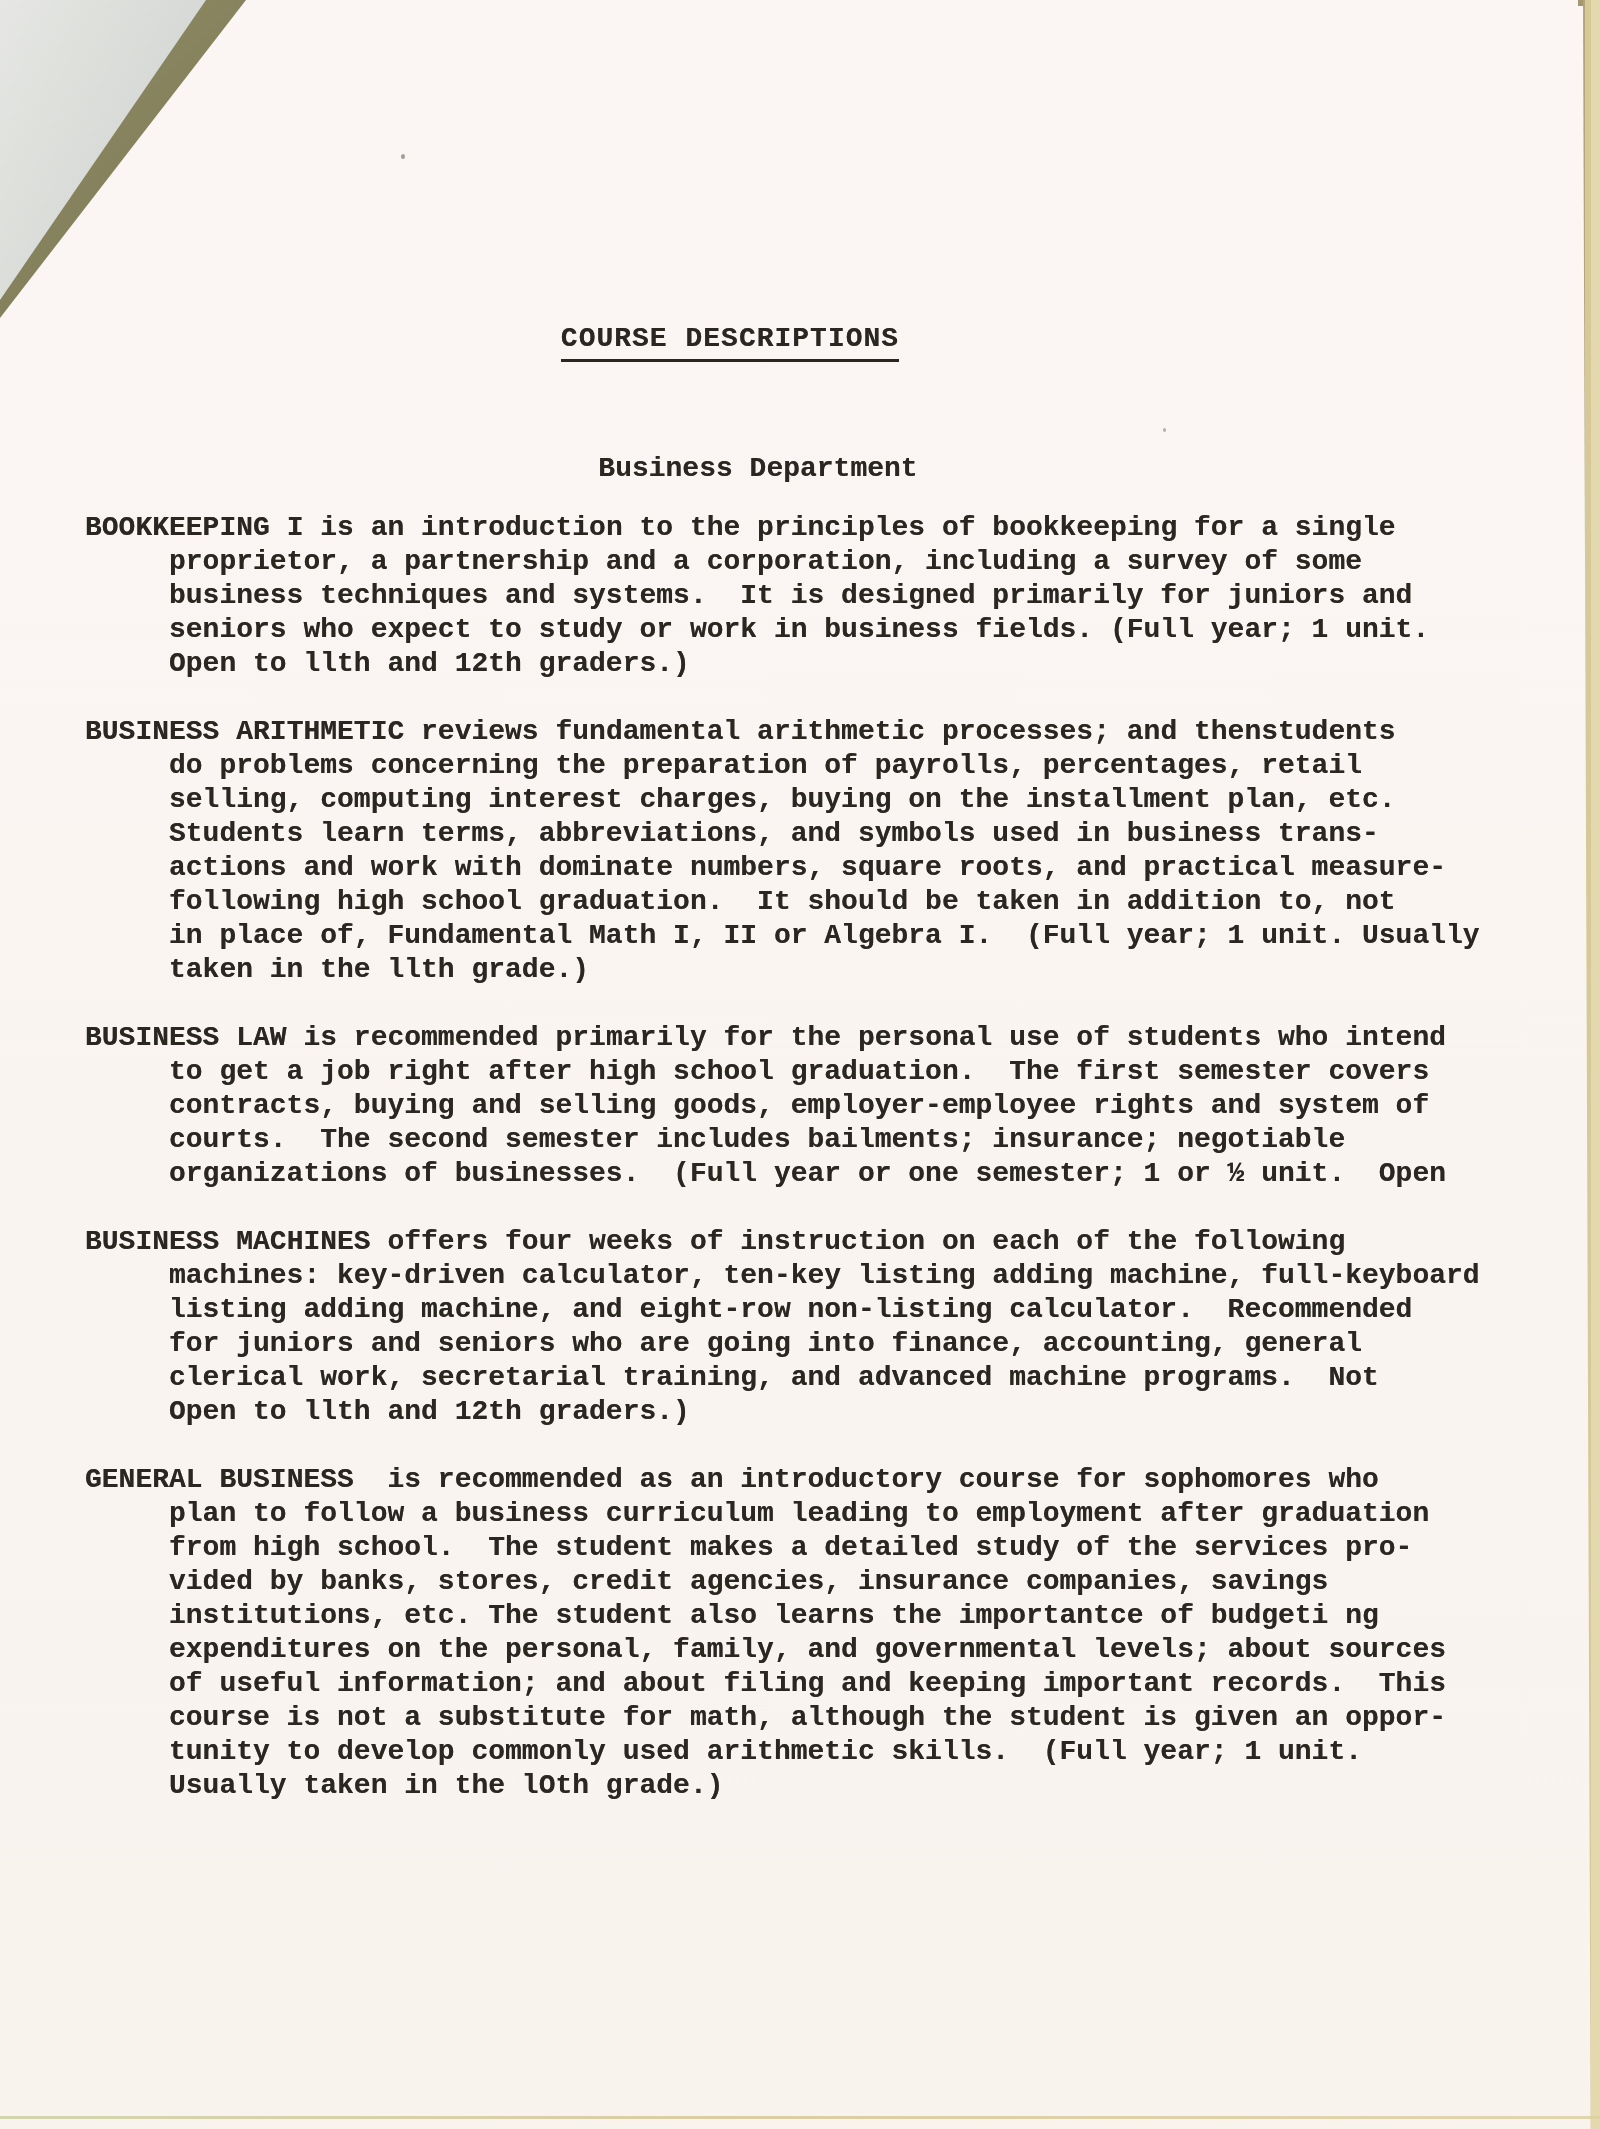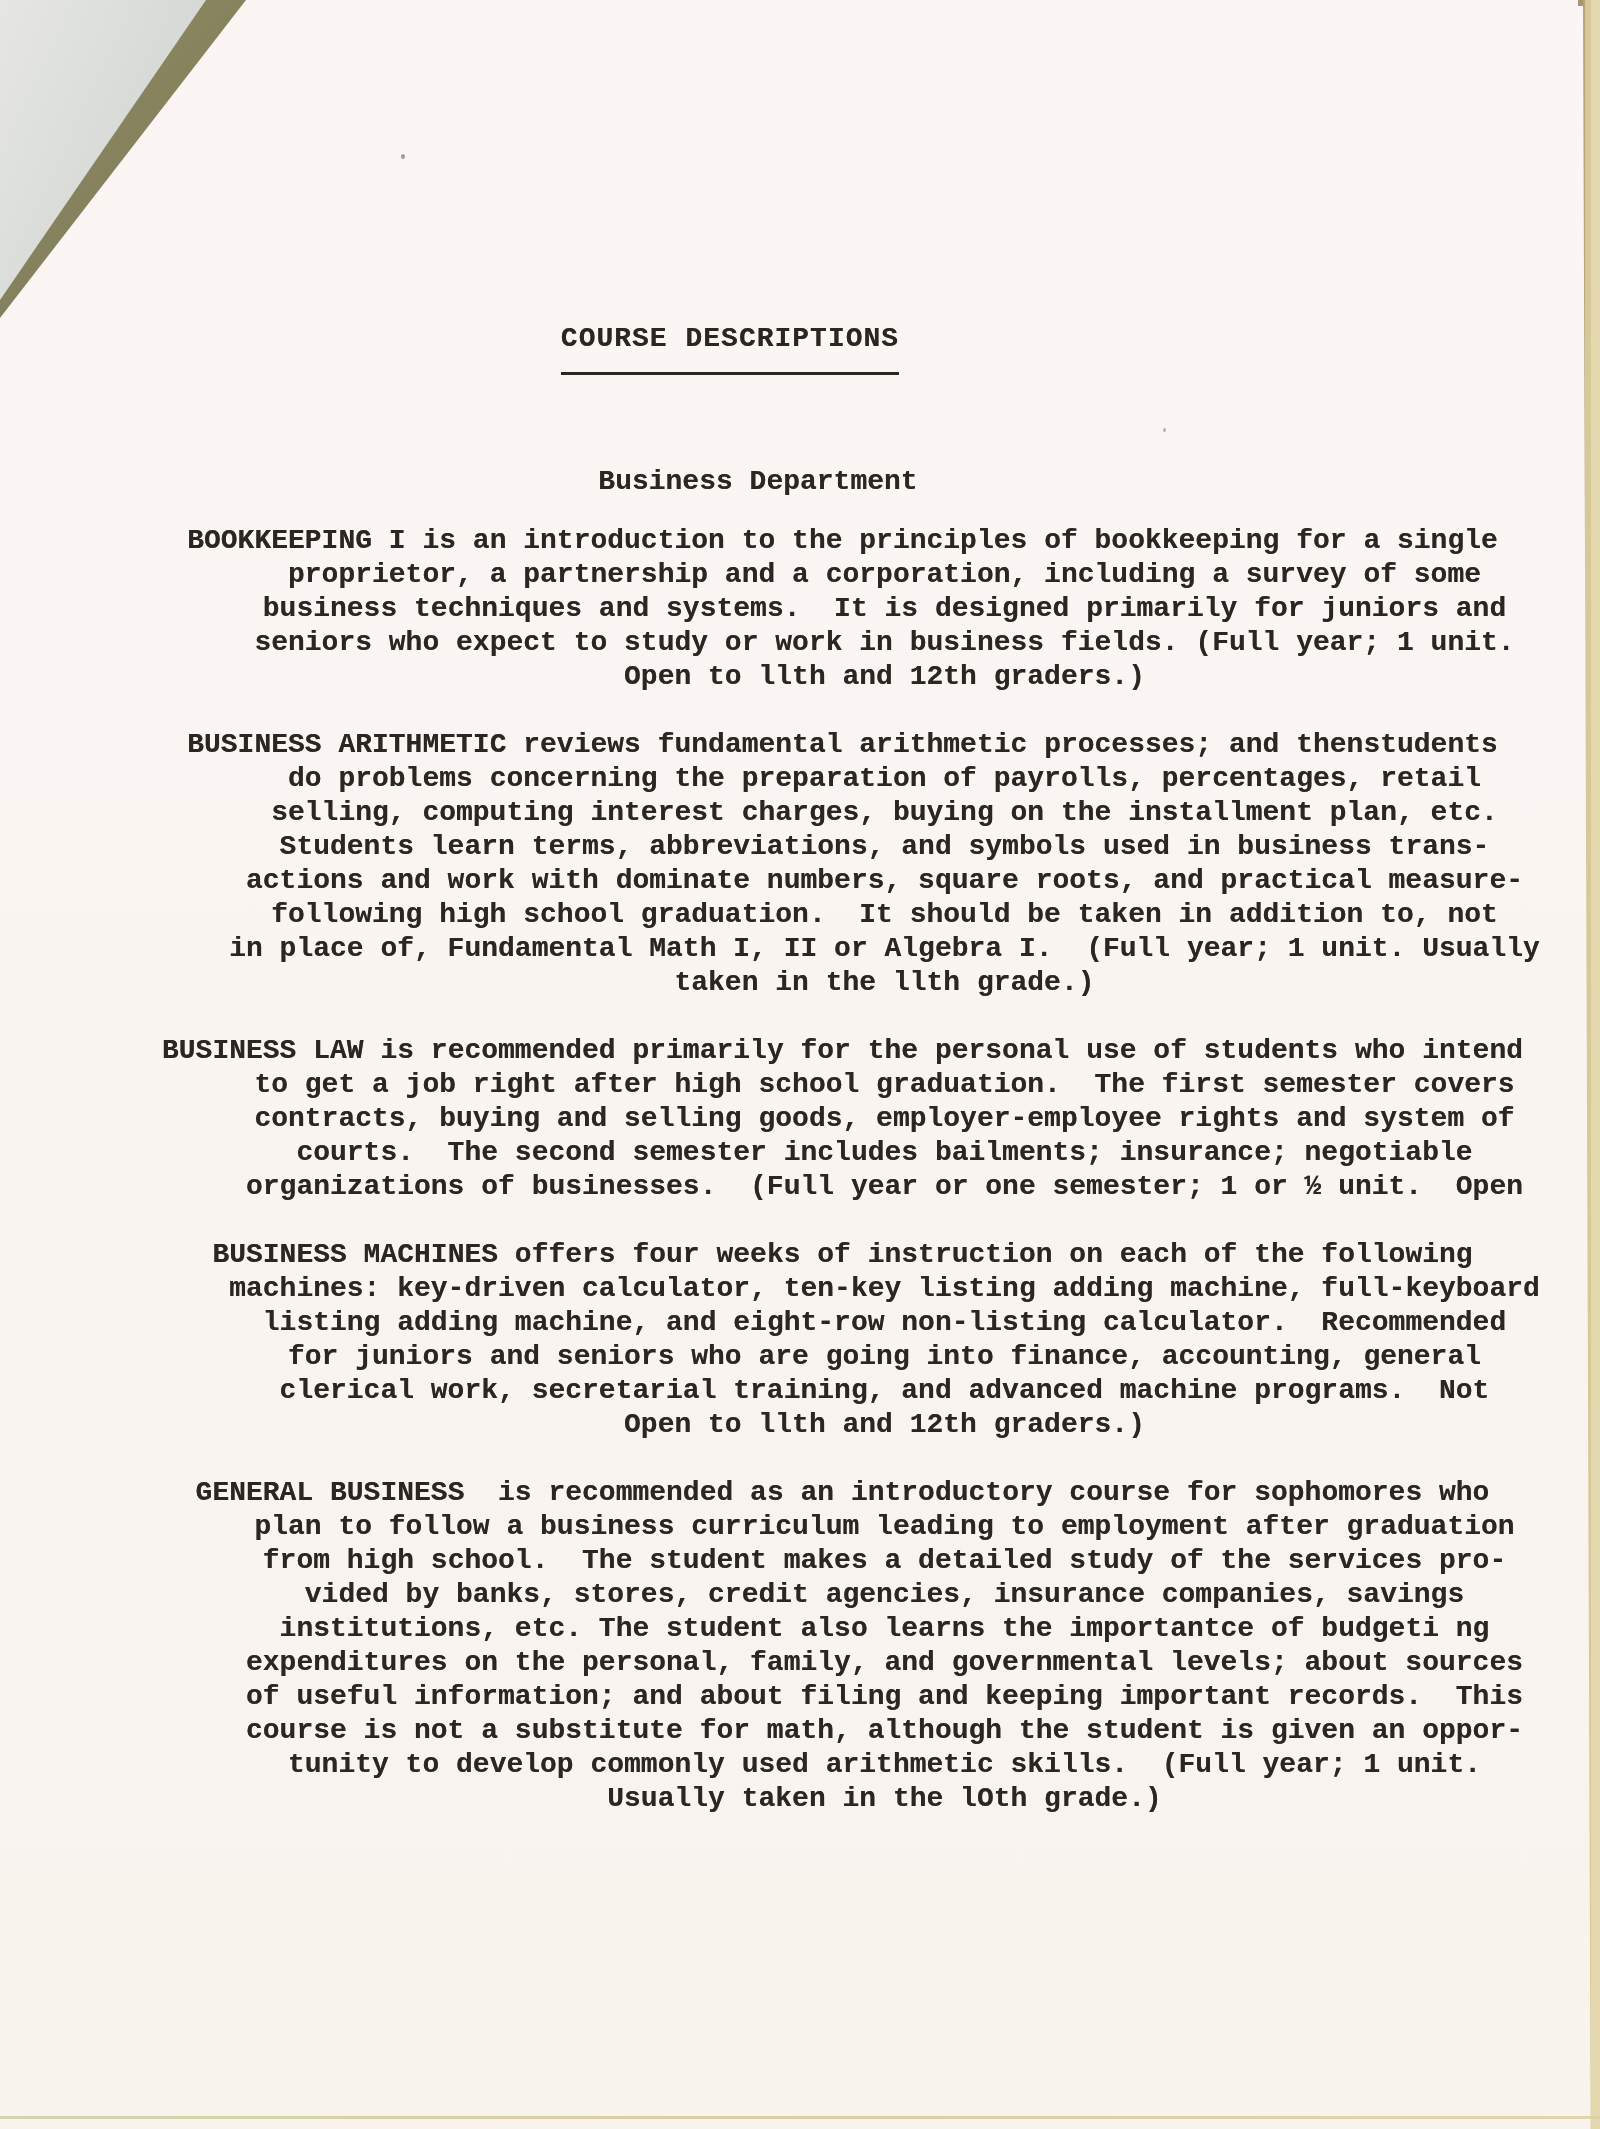--- a/index.html
+++ b/index.html
@@ -26,39 +26,38 @@
     padding-top: 322px;
     width: 1460px;
     text-align: center;
     font-size: 28px;
     line-height: 34px;
   }
   .doc-title {
     display: inline-block;
     letter-spacing: 1px;
     border-bottom: 3px solid var(--ink, #2b2822);
-    padding-bottom: 16px;
+    padding-bottom: 3px;
   }
   .doc-subtitle-wrap {
     margin-top: 90px;
     width: 1460px;
     text-align: center;
     font-size: 28px;
     line-height: 34px;
     padding-left: 28px;
   }
   .course-list {
     margin-top: 25px;
     margin-left: 85px;
     font-size: 28px;
     line-height: 34px;
   }
   .course-para {
     margin: 0 0 34px 0;
-    text-align: center;
   }
   .line {
     display: block;
     white-space: pre;
   }
   .line.indent {
     padding-left: 84px;
     font-family: Liberation Mono, monospace;
   }
   

